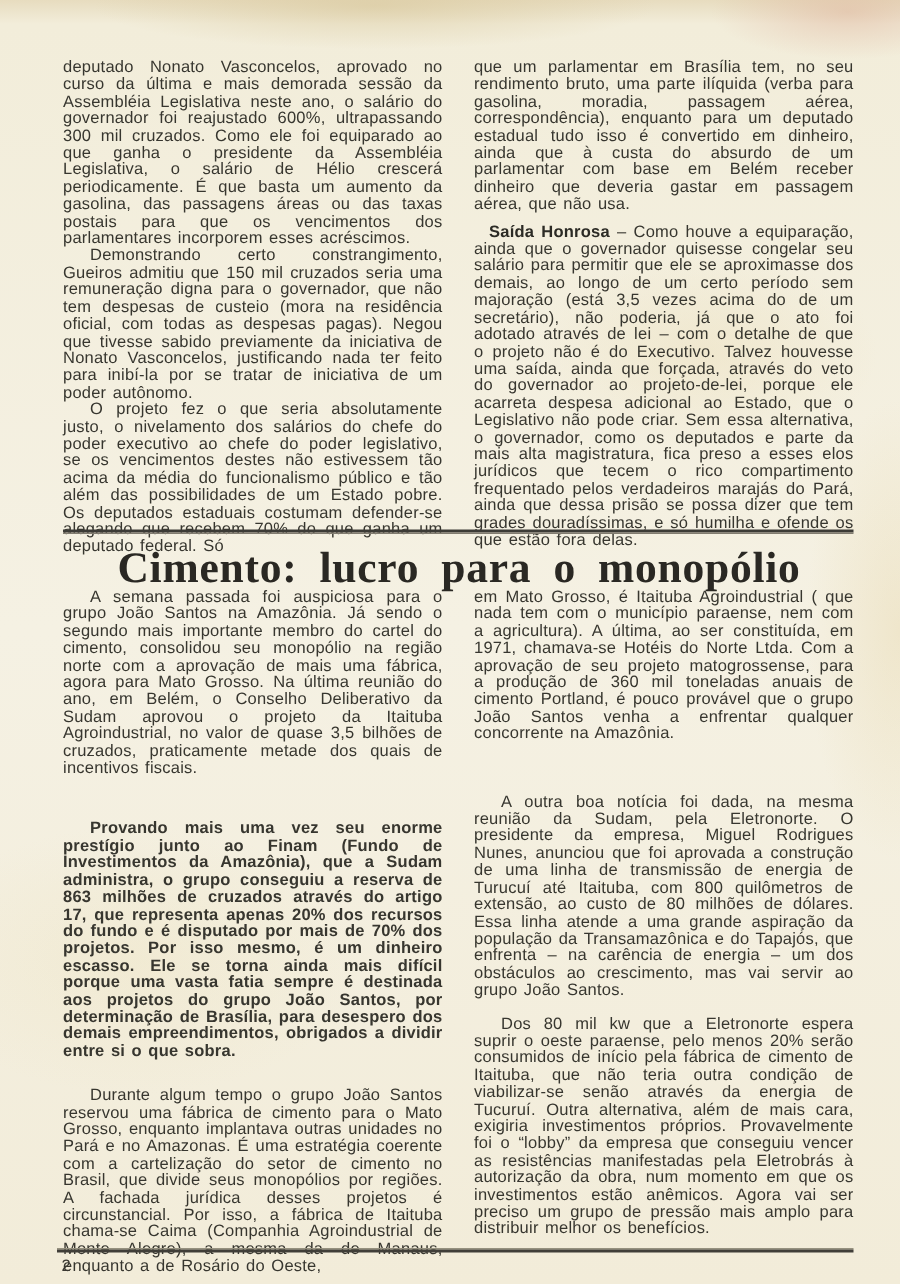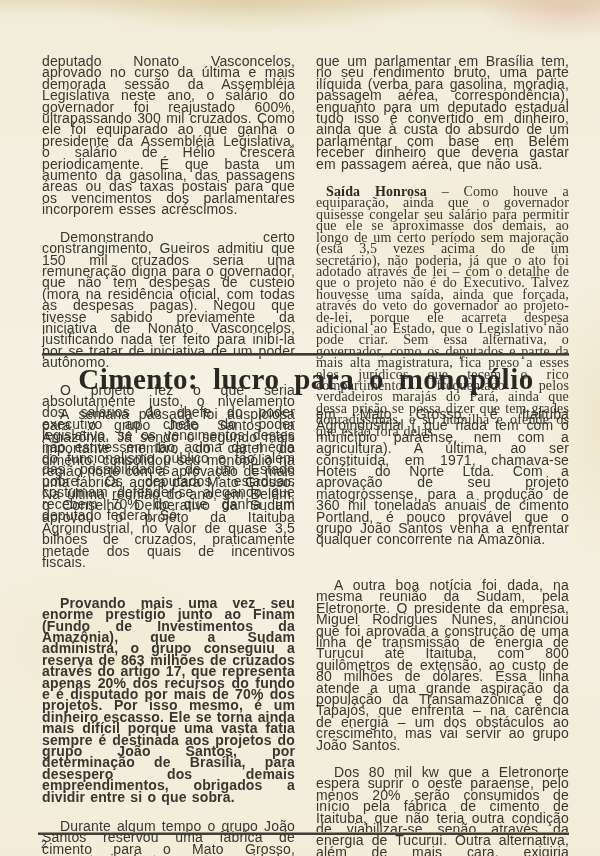--- a/index.html
+++ b/index.html
@@ -31,32 +31,31 @@
     width: 528px;
     display: flex;
     gap: 21px;
   }
   .article-top { top: 40px; }
   .article-cimento { top: 393px; }
 
   .col { width: 253px; flex: 0 0 253px; }
 
   .col p {
-    font-size: 14px;
+    font-size: 11px;
     line-height: 11.4px;
     letter-spacing: 0.15px;
     word-spacing: 1.1px;
     text-align: justify;
     text-indent: 18px;
     color: #37362f;
-    margin-top: 16px;
   }
   .col p.no-indent { text-indent: 0; }
 
-  .subhead-para { margin-top: 7px; text-indent: 10px !important; font-family: Liberation Serif, serif; }
+  .subhead-para { margin-top: 7px; text-indent: 10px !important; }
   .subhead-lead { font-weight: bold; color: #2c2b25; }
 
   .gap-xl { margin-bottom: 34px; }
   .gap-lg { margin-bottom: 29px; }
   .gap-md { margin-bottom: 18px; font-weight: bold; }
   .gap-sm { margin-bottom: 11px; }
 
   .rule { position: absolute; }
   .rule-divider {
     top: 353px; left: 42px; width: 527px;

